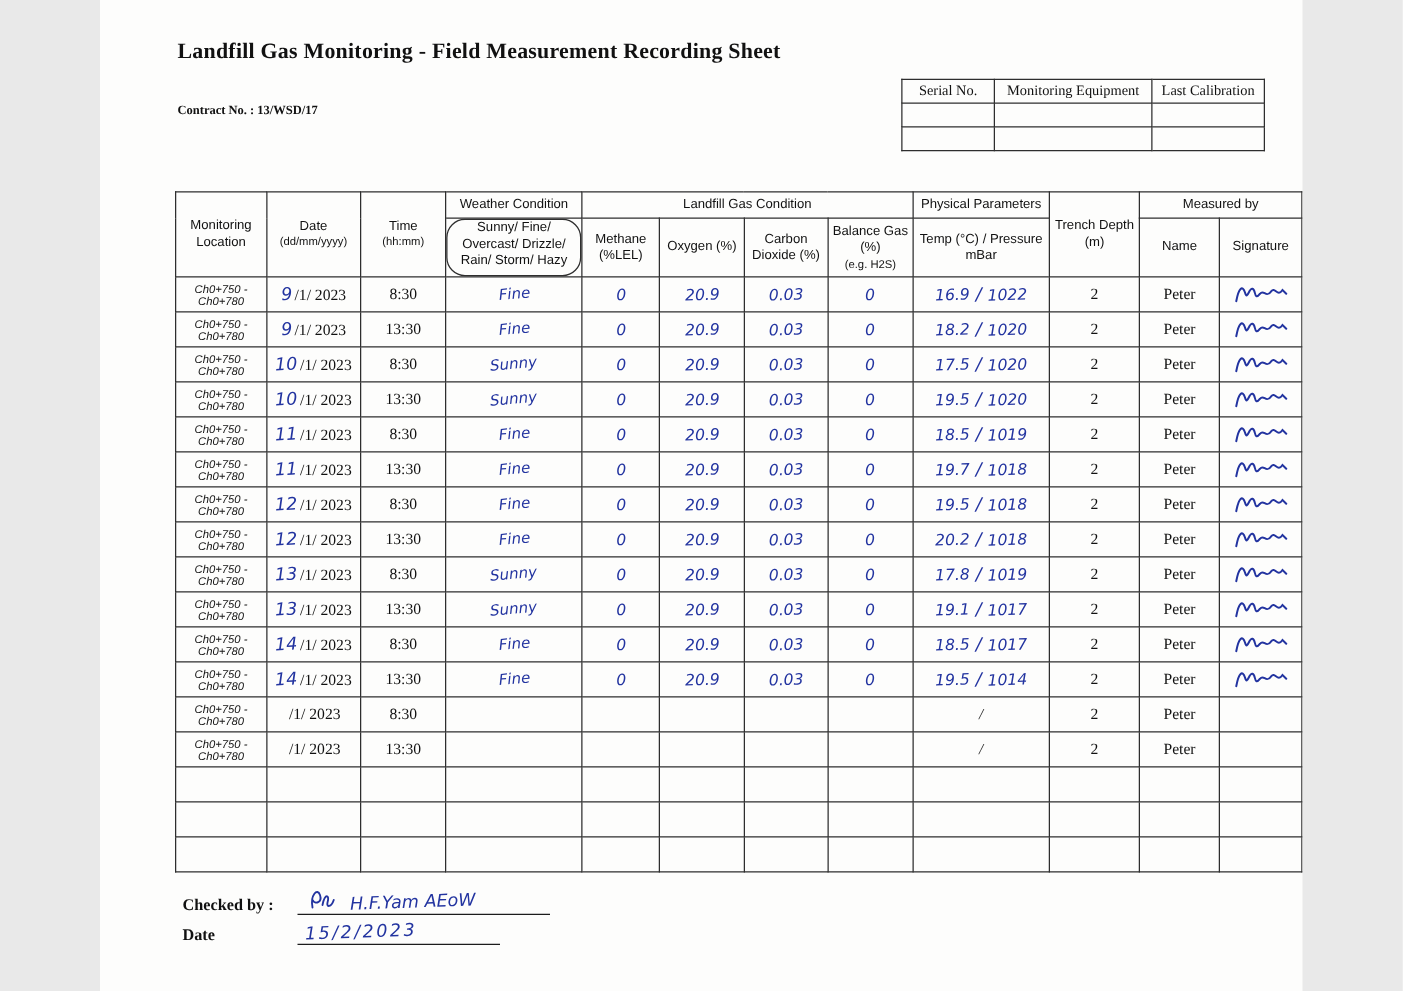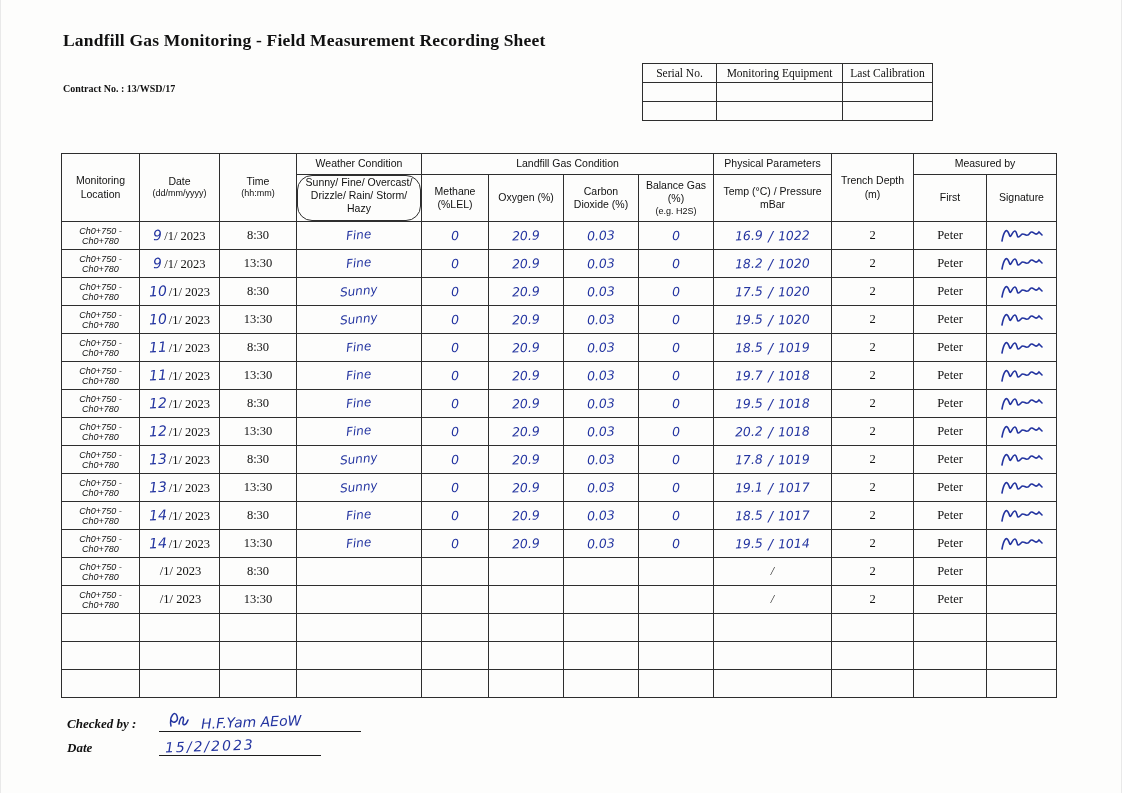--- a/index.html
+++ b/index.html
@@ -1,17 +1,17 @@
 <!DOCTYPE html>
 <html><head>
 <meta charset="utf-8">
 <style>
   html,body{margin:0;padding:0;background:#e9e9e9;}
-  .sheet{position:relative;width:1120px;height:793px;background:#fdfdfc;margin:0 auto;overflow:hidden;
-         font-family:"Liberation Serif",serif;color:#111;}
+  .sheet{position:relative;width:916px;height:793px;background:#fdfdfc;margin:0 auto;overflow:hidden;
+         font-family:"Liberation Serif",serif;color:#111;padding-left:46px;}
   
   .title{position:absolute;left:62px;top:30px;font-size:17.5px;font-weight:bold;letter-spacing:.2px;}
   .contract-line1{position:absolute;left:62px;top:63px;font-size:13.5px;}
   .contract-line1 b{margin-right:4px;}
   .contract-line2{position:absolute;left:62px;top:83px;font-size:10px;font-weight:bold;}
   
   .equip{position:absolute;left:641px;top:63px;border-collapse:collapse;table-layout:fixed;}
   .equip td{border:1.4px solid #2e2e2e;height:18px;font-size:11.5px;text-align:center;padding:0 3px;
             font-family:"Liberation Serif",serif;}
   
@@ -29,21 +29,21 @@
   .hw-weather{display:inline-block;transform:rotate(-5deg);font-size:12px;}
   .hw-num{display:inline-block;transform:rotate(-2deg);}
   td.tempcell{font-size:12px;}
   .tp-wrap{display:flex;align-items:center;justify-content:center;gap:5px;}
   .slash{font-style:italic;color:#222;}
   .slash.hw{color:#2334a0;font-size:14px;}
   .sigcell svg{display:block;margin:0 auto;}
   
   .footer{position:absolute;left:66px;top:708px;font-size:13px;}
   .chk-row{display:flex;align-items:flex-end;margin-bottom:6px;}
-  .chk-label{font-style:italic;font-weight:bold;width:92px;}
+  .chk-label{font-weight:bold;width:92px;}
   .chk-line{border-bottom:1.6px solid #1c1c1c;min-width:190px;display:flex;align-items:flex-end;gap:10px;
             padding:0 6px 1px 6px;}
   .chk-name{font-size:14px;transform:rotate(-2deg);display:inline-block;}
   .chk-date{font-size:14px;letter-spacing:2px;display:inline-block;transform:rotate(-2deg);}
   .date-row .chk-line{min-width:150px;}
 </style>
 </head>
 <body>
 
 <div class="sheet">
@@ -112,21 +112,21 @@
       <tr class="rB">
         <th class="sub">Sunny/ Fine/ Overcast/ Drizzle/ Rain/ Storm/ Hazy</th>
         <th>Methane (%LEL)</th>
         <th>Oxygen (%)</th>
         <th>Carbon Dioxide (%)</th>
         <th>
           <span>Balance Gas (%)</span>
           <span class="sub">(e.g. H2S)</span>
         </th>
         <th>Temp (°C) / Pressure mBar</th>
-        <th>First</th>
+        <th>Name</th>
         <th>Signature</th>
       </tr>
     </thead>
     <tbody id="tbody">
         <tr>
       <td class="loc">Ch0+750 - Ch0+780</td>
       <td><span class="hw hw-day">9</span><span>/1/ 2023</span></td>
       <td>8:30</td>
       <td><span class="hw hw-weather">Fine</span></td>
       <td><span class="hw hw-num">0</span></td>

